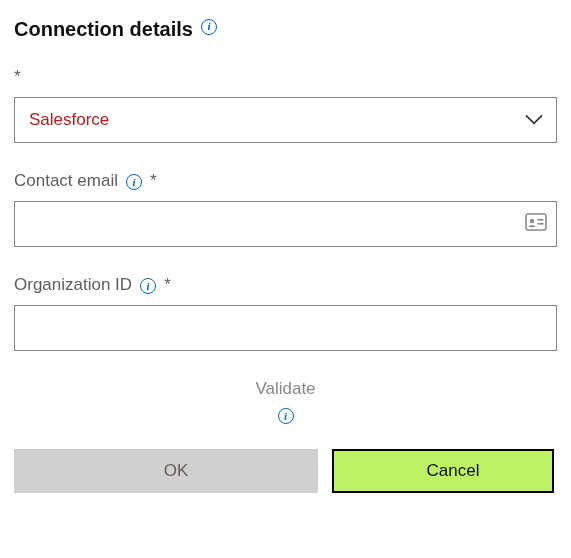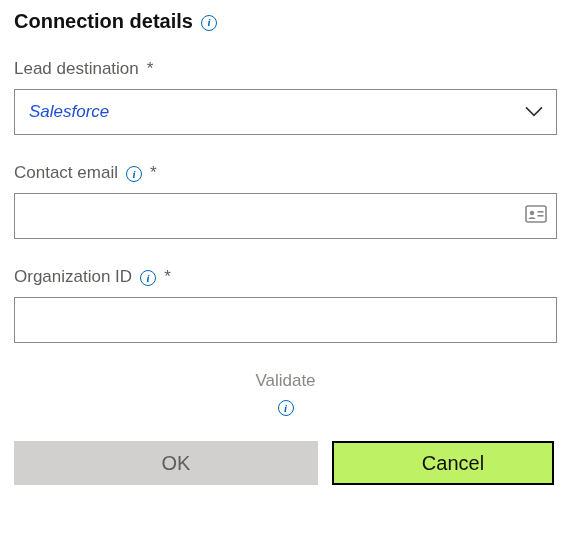--- a/index.html
+++ b/index.html
@@ -13,20 +13,21 @@
     .header {
       display: flex;
       align-items: center;
       gap: 8px;
       margin-bottom: 26px;
     }
     .header-title {
       font-size: 20px;
       font-weight: 700;
       color: #111;
+      margin-top: 8px;
     }
     .info-icon {
       display: inline-flex;
       align-items: center;
       justify-content: center;
       width: 16px;
       height: 16px;
       border: 1.5px solid #0067b8;
       border-radius: 50%;
       color: #0067b8;
@@ -56,22 +57,21 @@
       position: relative;
       border: 1px solid #8a8886;
       height: 46px;
       display: flex;
       align-items: center;
       padding: 0 46px 0 14px;
       cursor: pointer;
     }
     .select-value {
       font-size: 17px;
-      color: #1d4ed8;
-      font-style: italic;
+      color: #b91c1c;
     }
     .chevron {
       position: absolute;
       right: 12px;
       top: 50%;
       transform: translateY(-55%);
     }
     .chevron svg { display: block; }
     .input-wrap {
       position: relative;
@@ -105,21 +105,21 @@
     .buttons {
       display: flex;
       gap: 14px;
     }
     .btn {
       flex: 0 0 auto;
       height: 44px;
       display: flex;
       align-items: center;
       justify-content: center;
-      font-size: 20px;
+      font-size: 17px;
       font-family: inherit;
       cursor: pointer;
       border: none;
       padding-left: 20px;
     }
     .btn-ok {
       width: 304px;
       background: #d2d0ce;
       color: #605e5c;
     }
@@ -134,21 +134,20 @@
 </head>
 <body>
 
 <div class="header">
   <span class="header-title">Connection details</span>
   <span class="info-icon">i</span>
 </div>
 
 <div class="form-group">
   <div class="form-label">
-    <span>Lead destination</span>
     <span class="required">*</span>
   </div>
   <div class="select-wrap">
     <span class="select-value">Salesforce</span>
     <span class="chevron">
       <svg width="20" height="12" viewBox="0 0 20 12">
           <polyline points="2,2 10,10 18,2" fill="none" stroke="#323130" stroke-width="1.6"></polyline>
         </svg>
     </span>
   </div>

